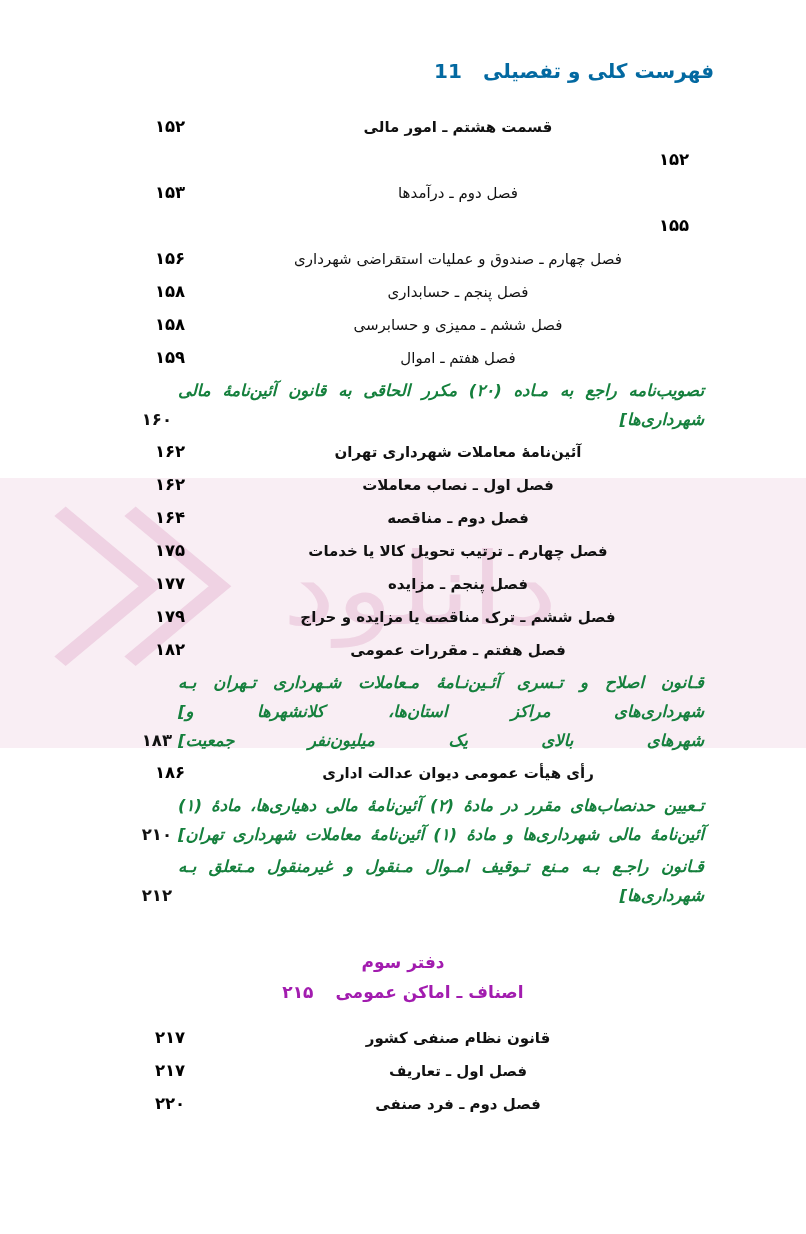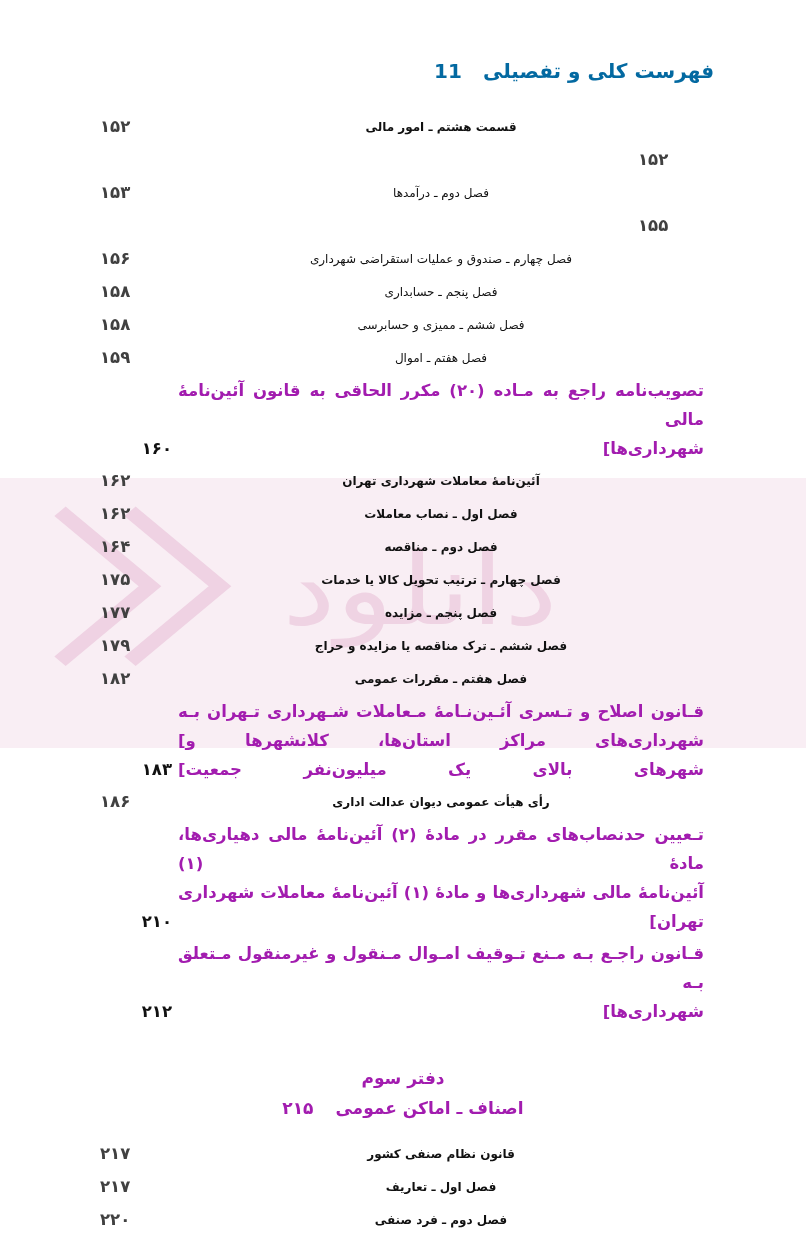--- a/index.html
+++ b/index.html
@@ -73,54 +73,56 @@
   }
   .row {
     display: flex;
     align-items: flex-start;
     margin-bottom: 3px;
     min-height: 26px;
   }
   .row .title {
     flex: 1 1 auto;
     text-align: center;
-    font-size: 12px;
+    font-size: 15px;
     line-height: 30px;
     color: #111;
     padding: 0 6px;
     white-space: nowrap;
   }
   .row .title.bold { font-weight: bold; }
   .row .pg {
     flex: 0 0 72px;
-    text-align: left;
+    text-align: center;
     font-size: 16.5px;
     line-height: 30px;
     font-weight: bold;
-    color: #404040;
+    color: #000000;
     padding-left: 4px;
     white-space: nowrap;
     align-self: flex-end;
+    margin-left: 34px;
   }
 
   
   .block {
     display: flex;
     align-items: stretch;
     margin-bottom: 3px;
   }
   .block .btext {
     flex: 1 1 auto;
     font-size: 16.5px;
     line-height: 29px;
     font-weight: bold;
-    color: #a21caf;
+    color: #15803d;
     text-align: justify;
     text-align-last: justify;
     padding: 0 6px;
+    font-style: italic;
   }
   .block .bpg {
     flex: 0 0 72px;
     display: flex;
     align-items: flex-end;
     justify-content: flex-start;
     font-size: 16.5px;
     font-weight: bold;
     line-height: 29px;
     color: #111;

